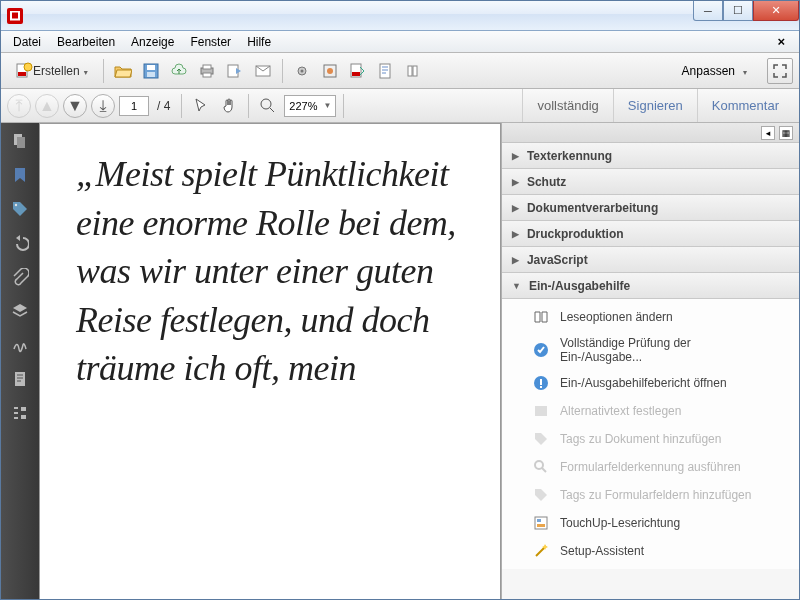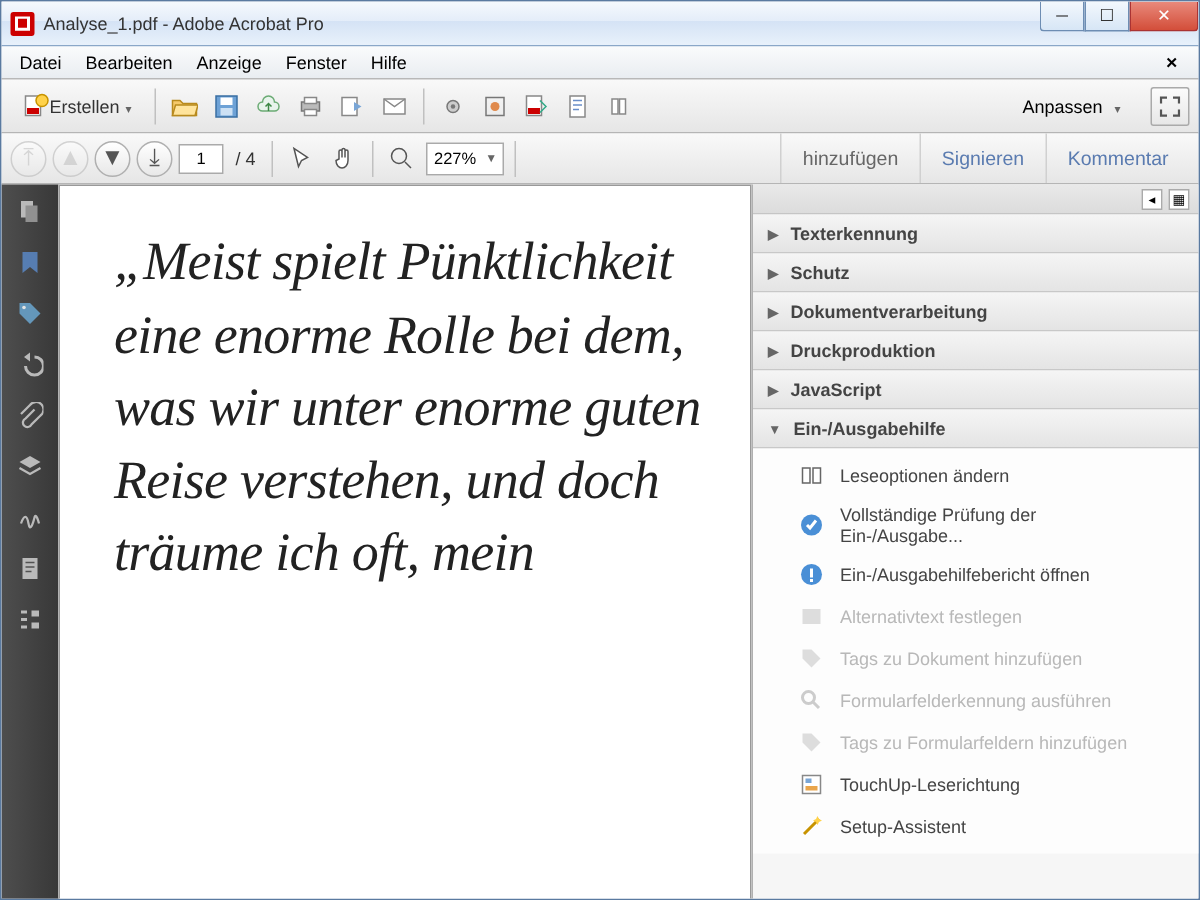--- a/index.html
+++ b/index.html
@@ -47,21 +47,20 @@
 .accrow.dim { color: #b8b8b8; }
 .accrow .ricon { width: 18px; height: 18px; display: flex; align-items: center; justify-content: center; flex-shrink: 0; }
 .accrow .ricon svg { width: 16px; height: 16px; }
 .arr::after { content: "▾"; font-size: 8px; margin-left: 4px; color: #666; }
 </style>
 </head>
 <body>
 
 <div class="titlebar">
   <div class="app-icon"></div>
-  <div class="title">Analyse_1.pdf - Adobe Acrobat Pro</div>
   <div class="winbtns">
     <div class="winbtn min">─</div>
     <div class="winbtn">☐</div>
     <div class="winbtn close">✕</div>
   </div>
 </div>
 
 <div class="menubar">
   <span>Datei</span>
   <span>Bearbeiten</span>
@@ -187,21 +186,21 @@
         <circle cx="7" cy="7" r="5" fill="none" stroke="#555"></circle>
         <path d="M11 11l4 4" stroke="#555"></path>
       </svg>
     </div>
   <div class="zoomsel">
       <span>227%</span>
       <span style="font-size:8px;color:#666">▼</span>
     </div>
   <div class="sep"></div>
   <div class="rtabs">
-    <div class="rtab plain">hinzufügen</div>
+    <div class="rtab plain">vollständig</div>
     <div class="rtab">Signieren</div>
     <div class="rtab">Kommentar</div>
   </div>
 </div>
 
 <div class="content">
   <div class="leftbar">
     <div class="licon">
         <svg viewBox="0 0 18 18">
           <rect x="3" y="2" width="8" height="11" fill="#cfcfcf"></rect>
@@ -249,21 +248,21 @@
       </div>
     <div class="licon">
         <svg viewBox="0 0 18 18">
           <path d="M3 4h4M3 9h4M3 14h4" stroke="#cfcfcf" stroke-width="2"></path>
           <path d="M10 3h5v4h-5zM10 11h5v4h-5z" fill="#cfcfcf"></path>
         </svg>
       </div>
   </div>
 
   <div class="docview">
-    <div class="docpage">„Meist spielt Pünktlichkeit eine enorme Rolle bei dem, was wir unter enorme guten Reise verstehen, und doch träume ich oft, mein</div>
+    <div class="docpage">„Meist spielt Pünktlichkeit eine enorme Rolle bei dem, was wir unter einer guten Reise festlegen, und doch träume ich oft, mein</div>
   </div>
 
   <div class="rightpanel">
     <div class="rphdr">
       <div class="tiny">◂</div>
       <div class="tiny">▦</div>
     </div>
     <div class="accitem">
         <span class="tri">▶</span>
         <span>Texterkennung</span>

